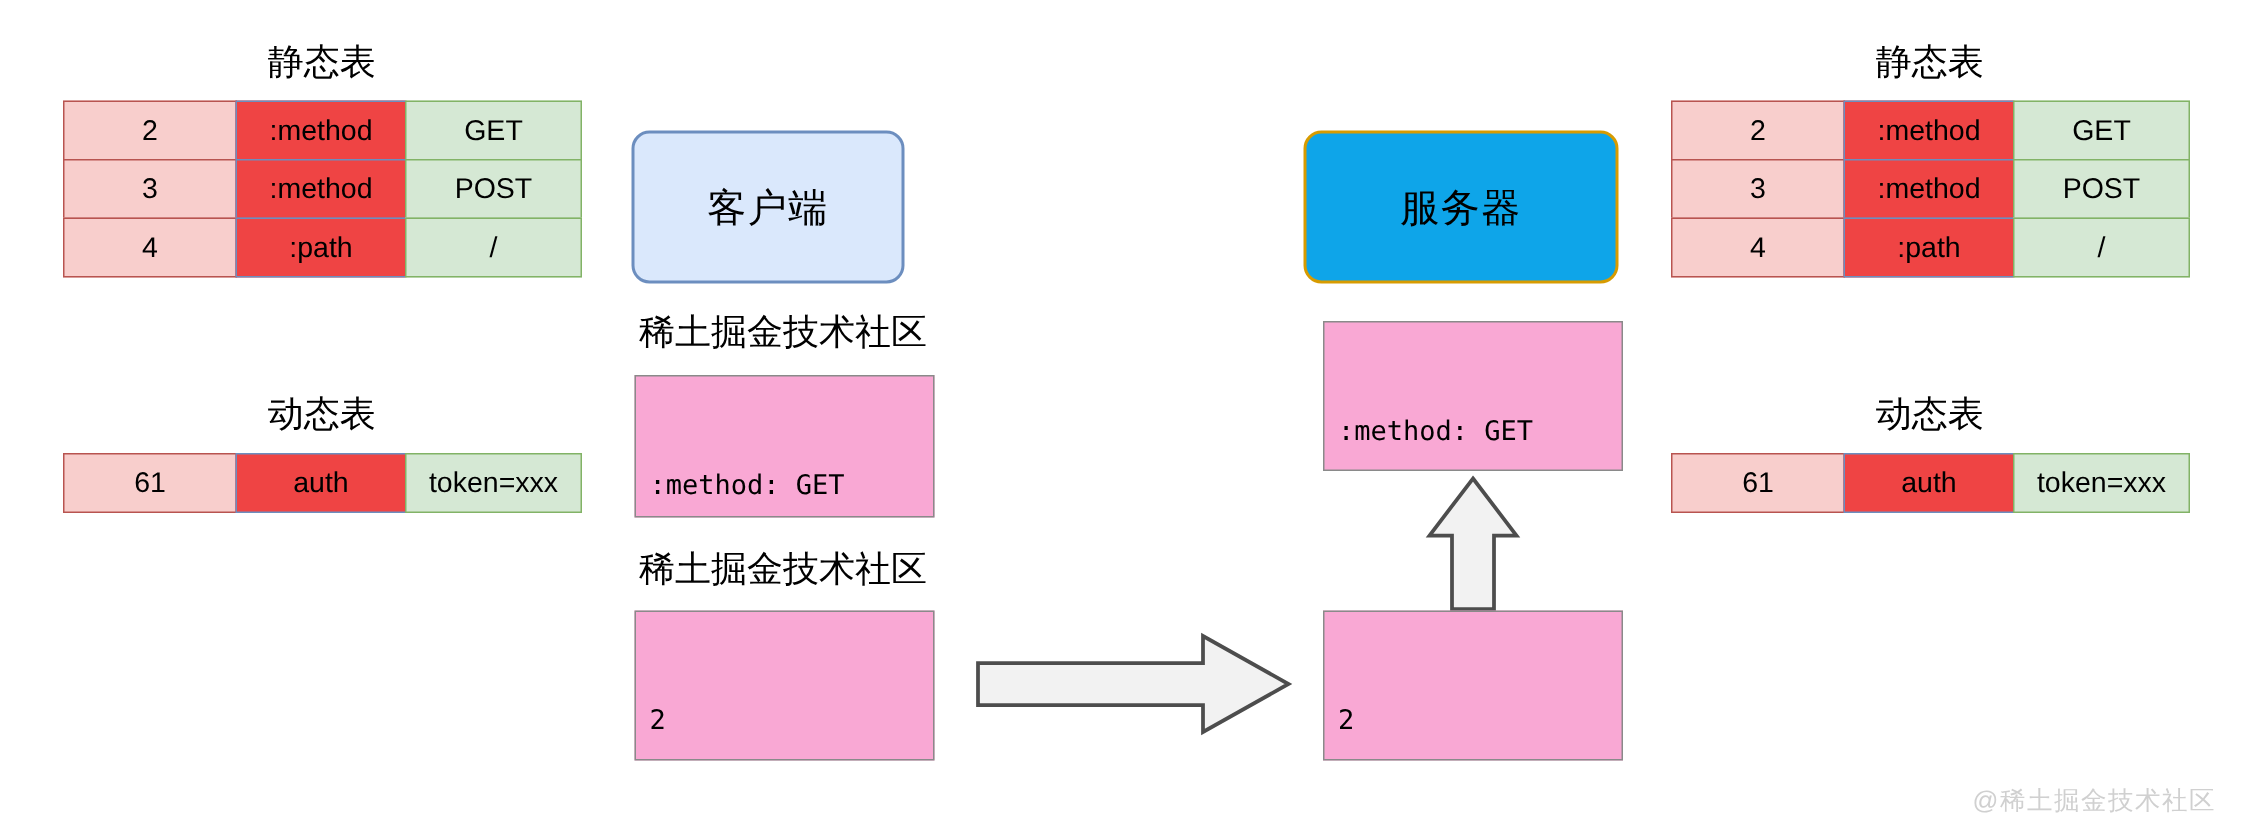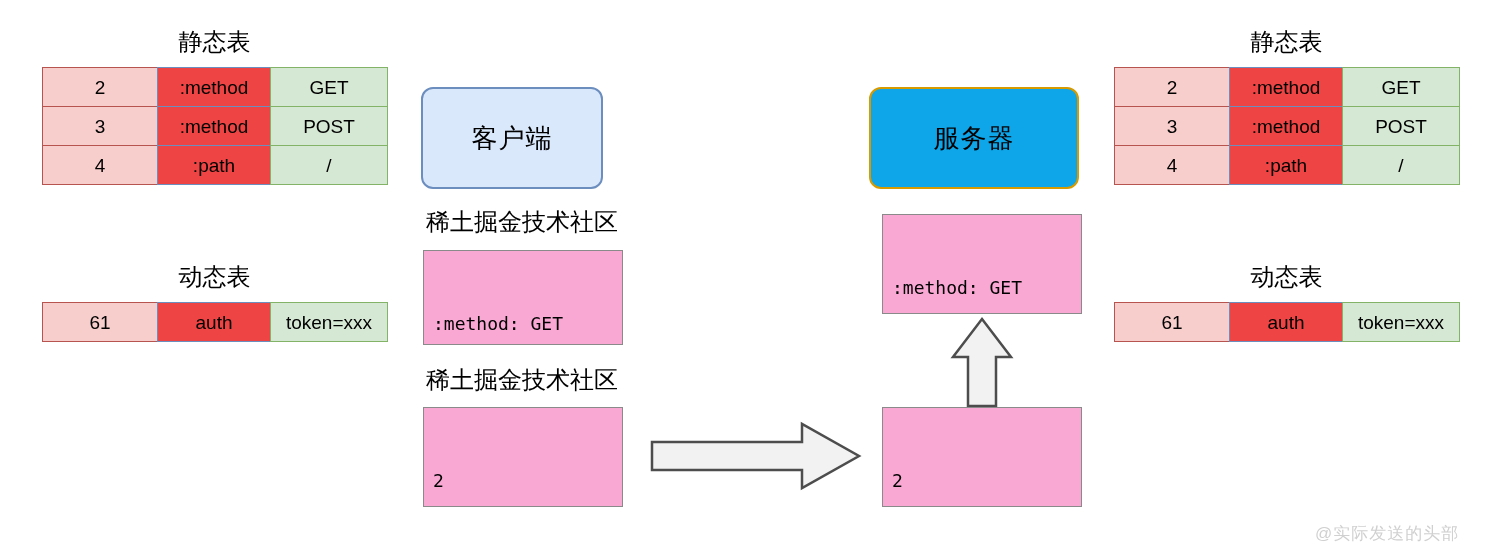--- a/index.html
+++ b/index.html
@@ -193,15 +193,15 @@
   <div class="abs caption" style="left:1114px; top:265px; width:345px;">动态表</div>
 
   <div class="abs tbl" style="left:1114px; top:302px;">
     <div class="tbl-row">
       <div class="cell c-idx" style="width:116px;height:40px;">61</div>
       <div class="cell c-name" style="width:114px;height:40px;">auth</div>
       <div class="cell c-val" style="width:118px;height:40px;">token=xxx</div>
     </div>
   </div>
 
-  <div class="abs watermark" style="left:1315px; top:522px;">@实际发送的头部</div>
+  <div class="abs watermark" style="left:1315px; top:522px;">@稀土掘金技术社区</div>
 
 </div>
 
 </body></html>

